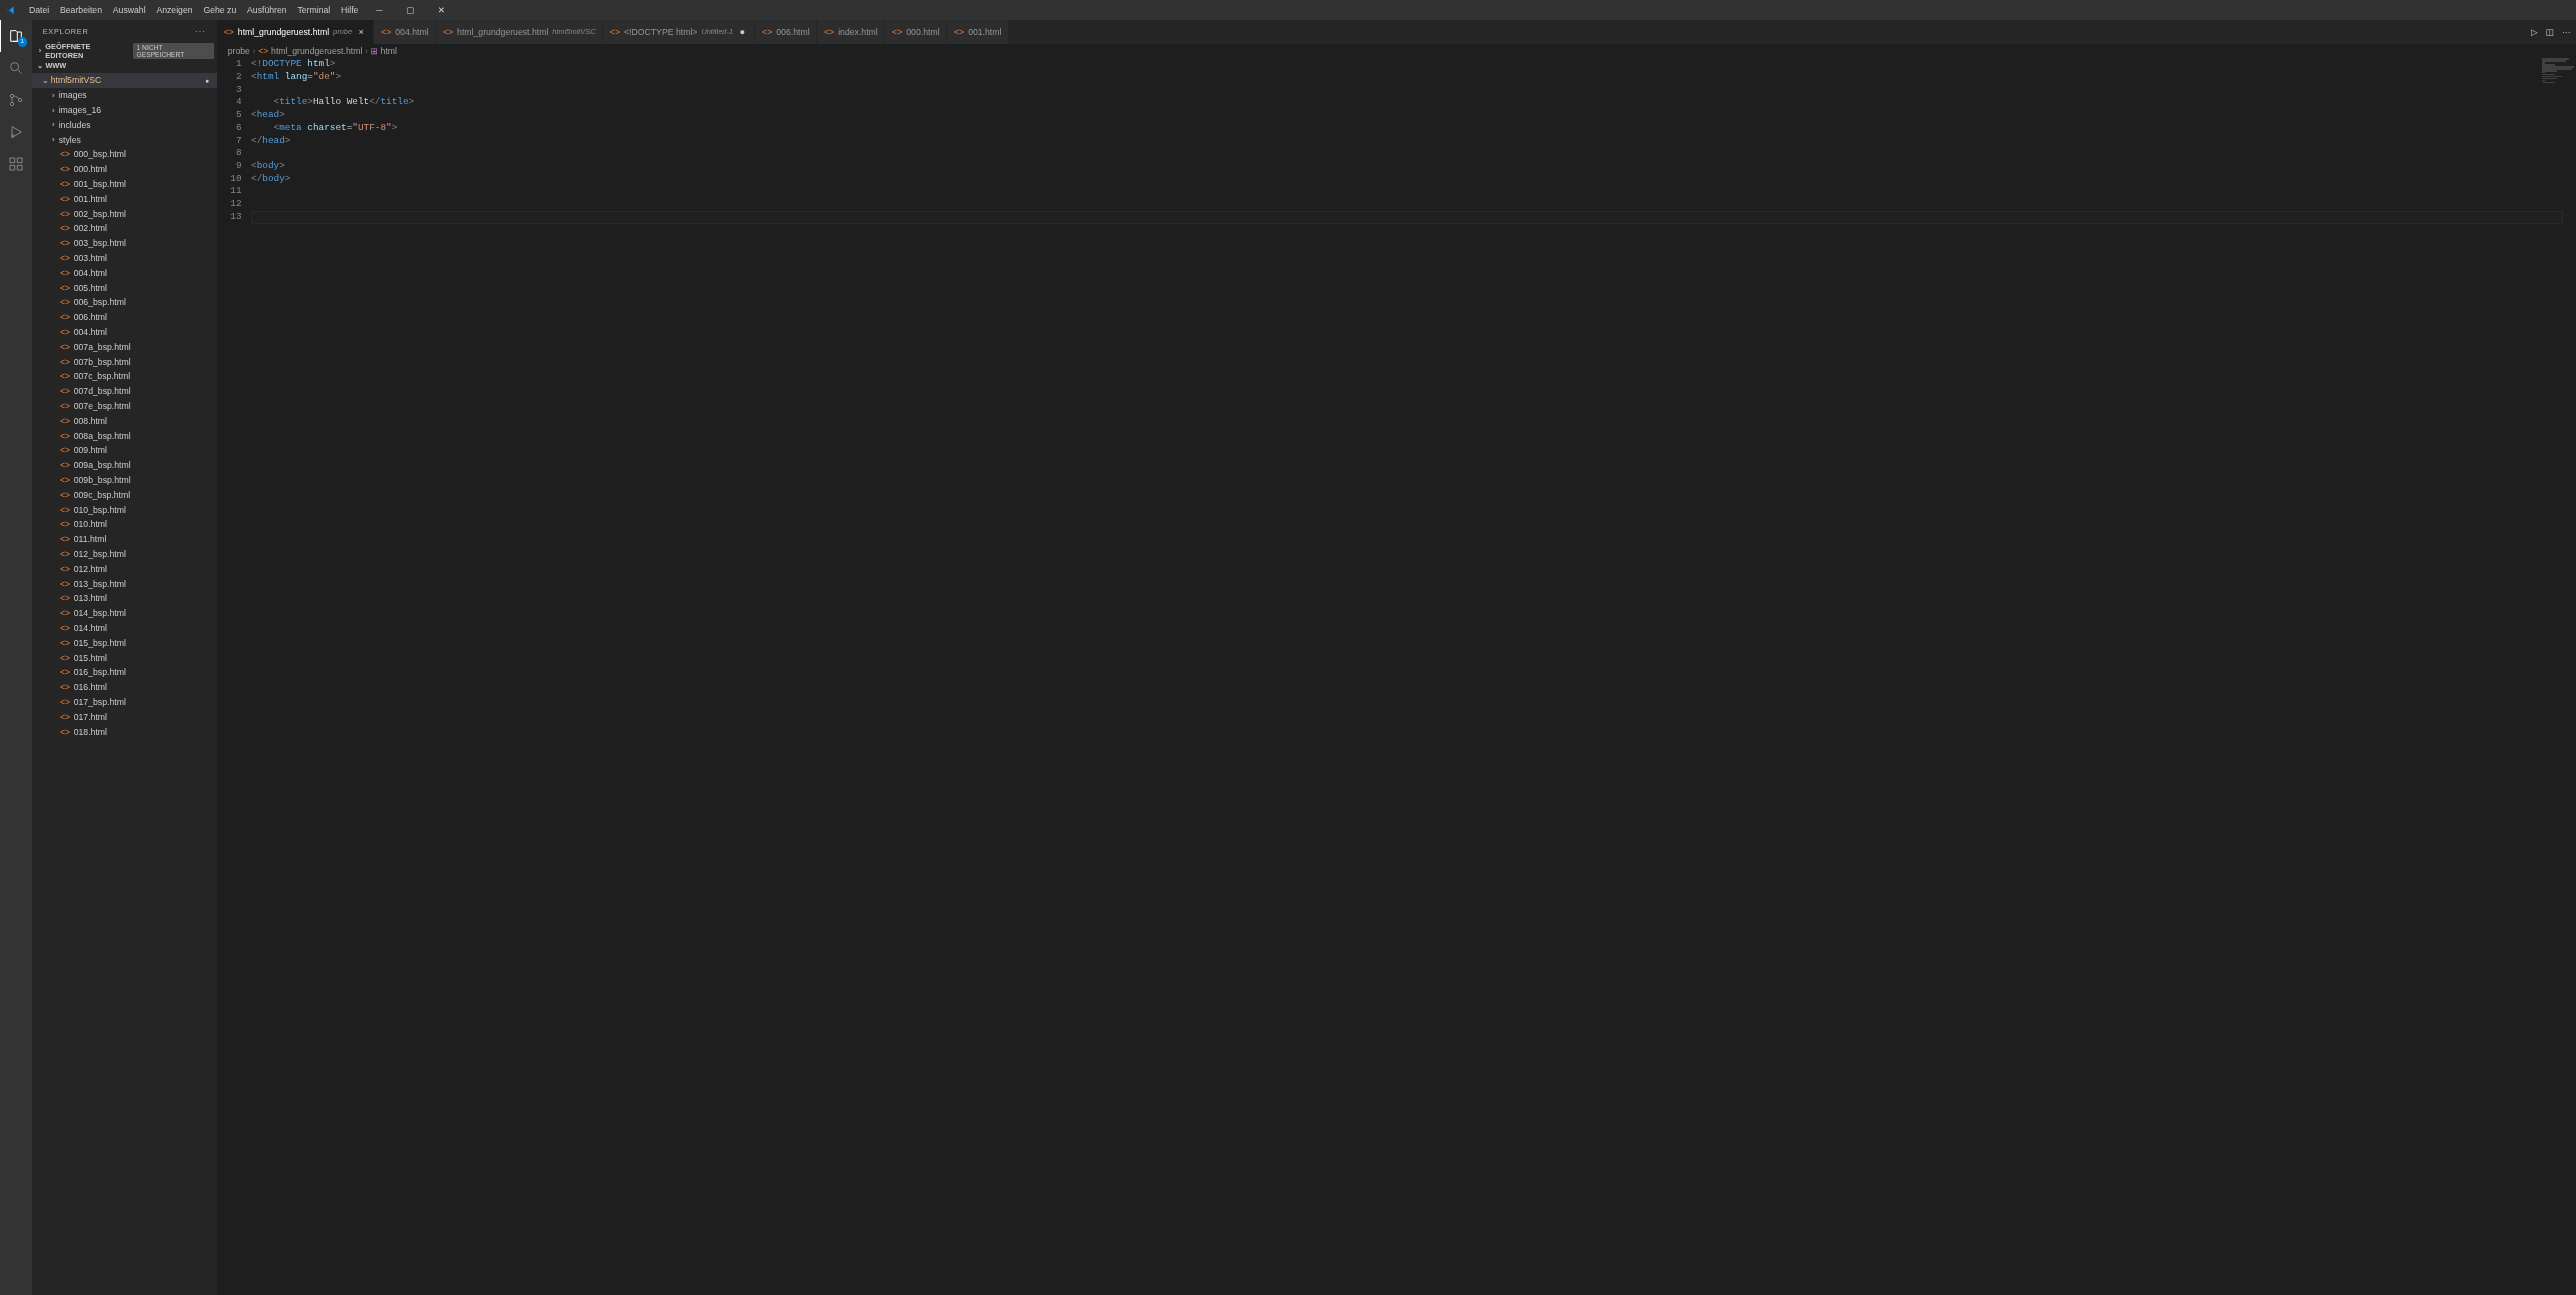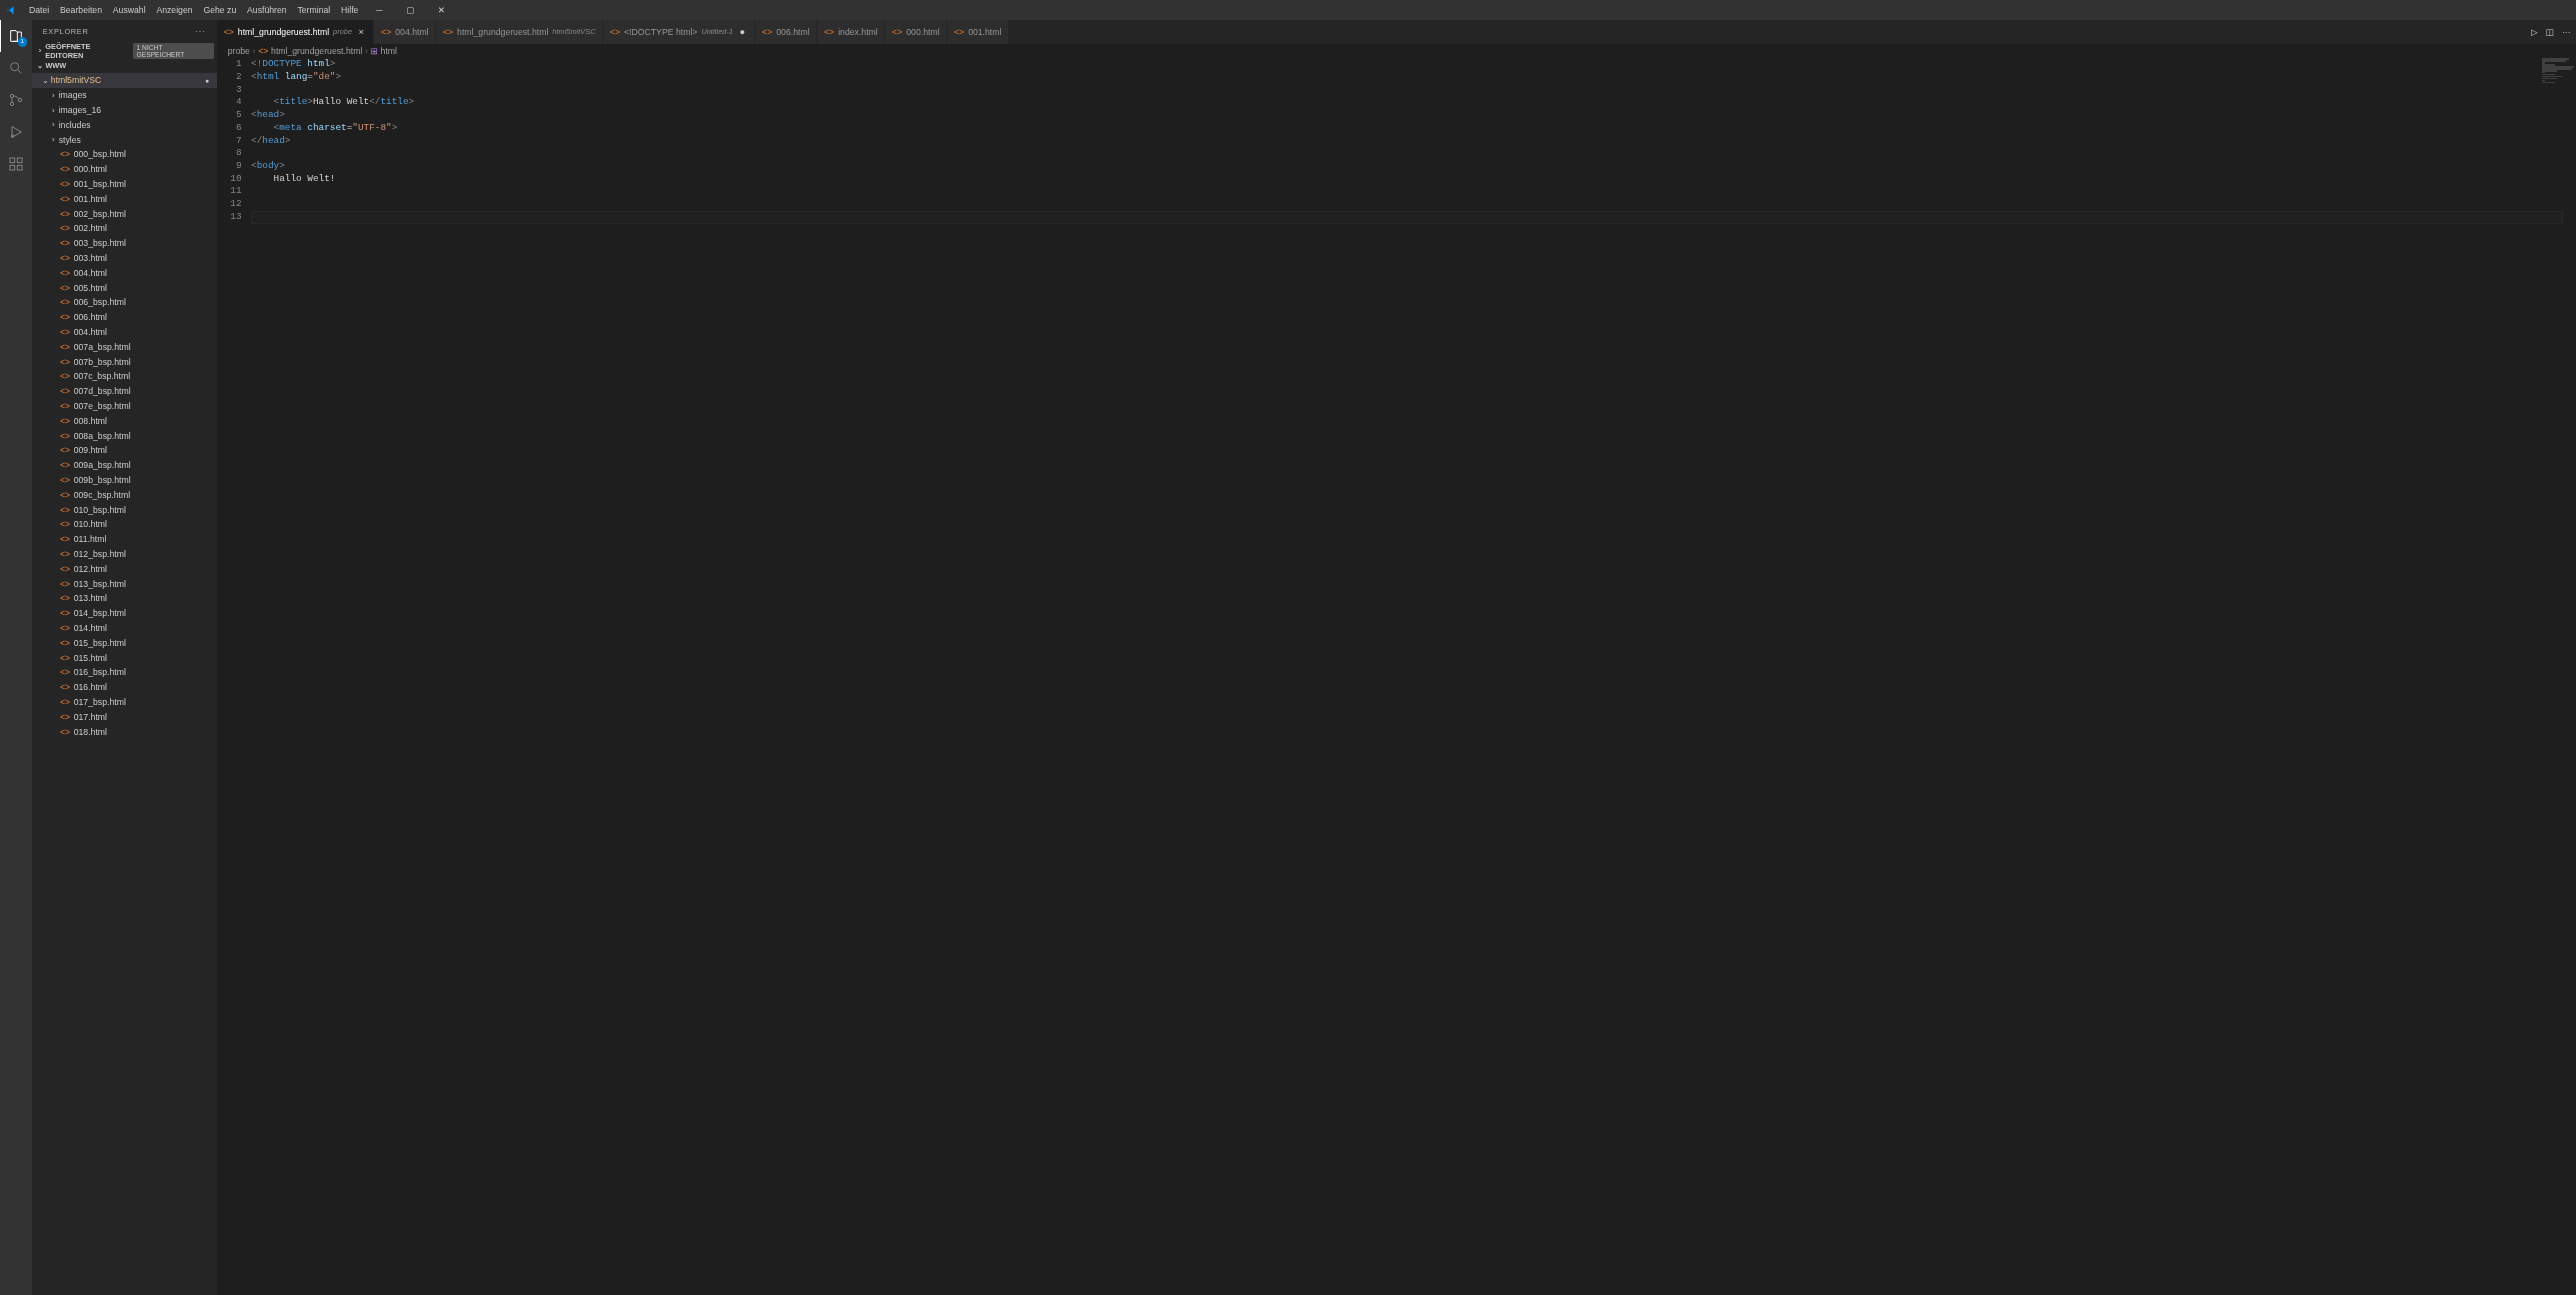--- a/index.html
+++ b/index.html
@@ -435,21 +435,21 @@
         <div class="current-line" id="curline" style="top: 153px;"></div>
 <div class="line"><span class="t-bracket">&lt;!</span><span class="t-doctype">DOCTYPE</span> <span class="t-attr">html</span><span class="t-bracket">&gt;</span></div>
 <div class="line"><span class="t-bracket">&lt;</span><span class="t-tag">html</span> <span class="t-attr">lang</span><span class="t-text">=</span><span class="t-val">"de"</span><span class="t-bracket">&gt;</span></div>
 <div class="line"> </div>
 <div class="line">    <span class="t-bracket">&lt;</span><span class="t-tag">title</span><span class="t-bracket">&gt;</span><span class="t-text">Hallo Welt</span><span class="t-bracket">&lt;/</span><span class="t-tag">title</span><span class="t-bracket">&gt;</span></div>
 <div class="line"><span class="t-bracket">&lt;</span><span class="t-tag">head</span><span class="t-bracket">&gt;</span></div>
 <div class="line">    <span class="t-bracket">&lt;</span><span class="t-tag">meta</span> <span class="t-attr">charset</span><span class="t-text">=</span><span class="t-val">"UTF-8"</span><span class="t-bracket">&gt;</span></div>
 <div class="line"><span class="t-bracket">&lt;/</span><span class="t-tag">head</span><span class="t-bracket">&gt;</span></div>
 <div class="line"> </div>
 <div class="line"><span class="t-bracket">&lt;</span><span class="t-tag">body</span><span class="t-bracket">&gt;</span></div>
-<div class="line">    <span class="t-text">Hallo Welt!</span></div>
+<div class="line"><span class="t-bracket">&lt;/</span><span class="t-tag">body</span><span class="t-bracket">&gt;</span></div>
 <div class="line"> </div>
       </div>
       <div class="minimap">
         <div class="mm-line" style="width:27px;"></div>
         <div class="mm-line" style="width:23.5px;"></div>
         <div class="mm-line" style="width:3.4px;"></div>
         <div class="mm-line" style="width:13.4px;"></div>
         <div class="mm-line" style="width:32px;"></div>
         <div class="mm-line" style="width:29.5px;"></div>
         <div class="mm-line" style="width:14.8px;"></div>

